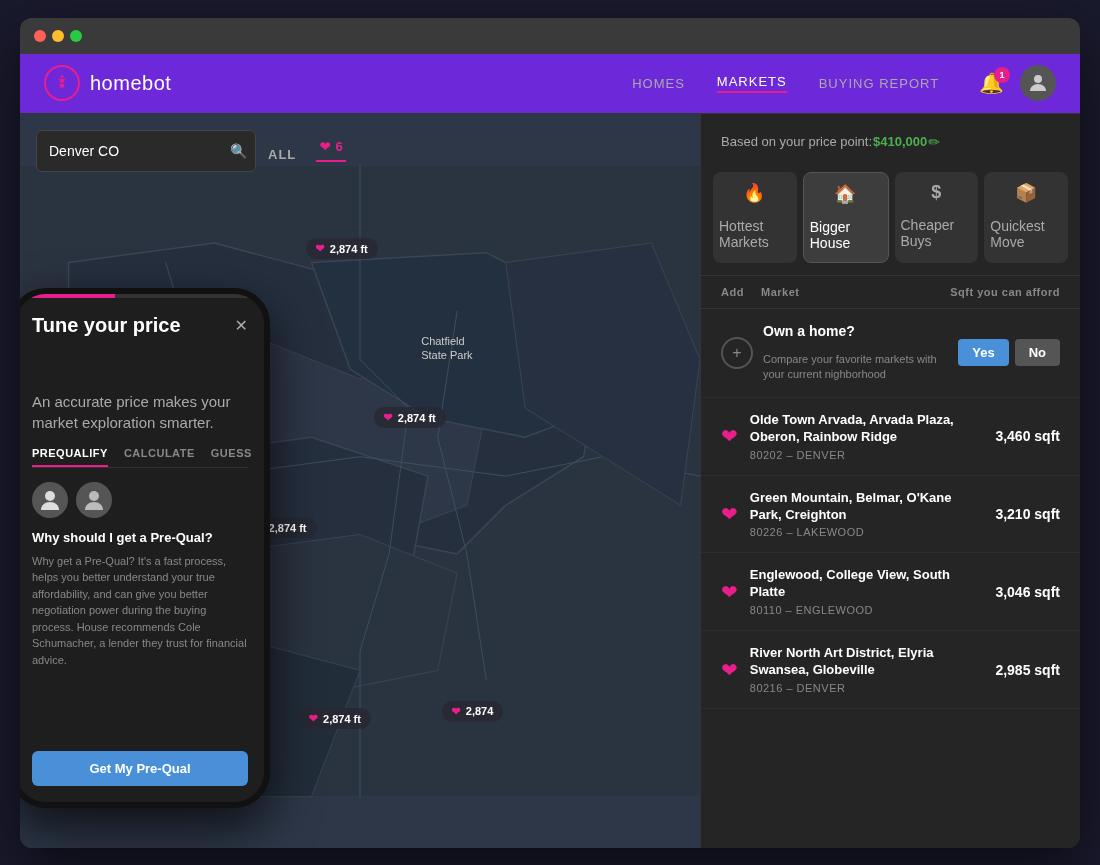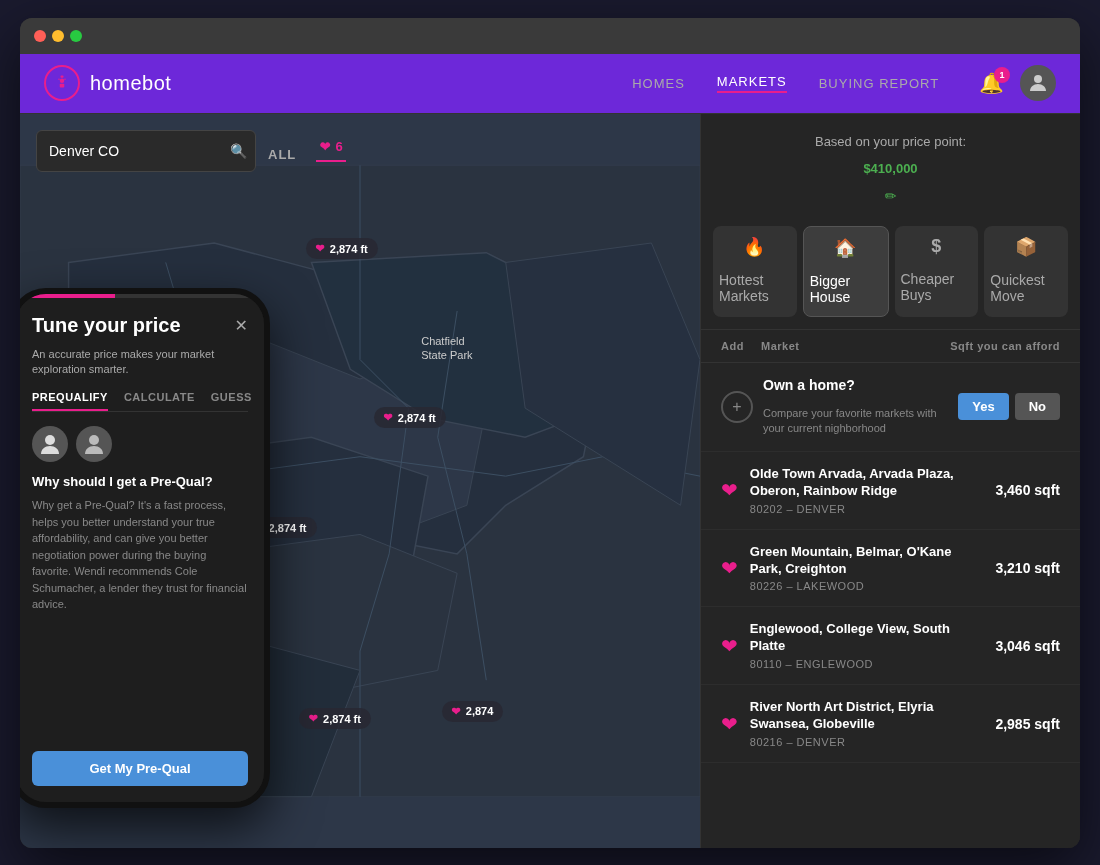--- a/index.html
+++ b/index.html
@@ -290,23 +290,22 @@
       color: #fff;
       font-size: 22px;
       font-weight: 600;
       margin-bottom: 6px;
     }
 
     .panel-subtitle {
       color: #aaa;
       font-size: 13px;
       display: flex;
-      align-items: center;
-      gap: 12px;
-      flex-direction: column;
+      align-items: flex-start;
+      gap: 1px;
     }
 
     .price-amount {
       color: #4caf50;
       font-weight: 600;
     }
 
     .edit-icon {
       color: #4caf50;
       cursor: pointer;
@@ -538,23 +537,24 @@
     .phone-close {
       color: #aaa;
       font-size: 16px;
       cursor: pointer;
       margin-left: 10px;
       margin-top: 2px;
     }
 
     .phone-subtitle {
       color: #aaa;
-      font-size: 11px;
+      font-size: 15px;
       margin-bottom: 14px;
       line-height: 1.4;
+      margin-top: 44px;
     }
 
     
     .phone-tabs {
       display: flex;
       gap: 16px;
       margin-bottom: 14px;
       border-bottom: 1px solid #333;
     }
 
@@ -768,21 +768,21 @@
                 </div>
                 <div class="phone-avatar">
                   <svg width="28" height="28" viewBox="0 0 28 28" fill="#bbb">
                     <circle cx="14" cy="10" r="5"></circle>
                     <path d="M5 24c0-5 4-8 9-8s9 3 9 8" fill="#bbb"></path>
                   </svg>
                 </div>
               </div>
 
               <div class="phone-question">Why should I get a Pre-Qual?</div>
-              <div class="phone-body-text">Why get a Pre-Qual? It's a fast process, helps you better understand your true affordability, and can give you better negotiation power during the buying favorite. Wendi recommends Cole Schumacher, a lender they trust for financial advice.</div>
+              <div class="phone-body-text">Why get a Pre-Qual? It's a fast process, helps you better understand your true affordability, and can give you better negotiation power during the buying process. House recommends Cole Schumacher, a lender they trust for financial advice.</div>
 
               <button class="phone-cta-btn">Get My Pre-Qual</button>
             </div>
           </div>
         </div>
       </div>
 
       <div class="right-panel">
         <div class="panel-header">
           <div class="panel-subtitle">

